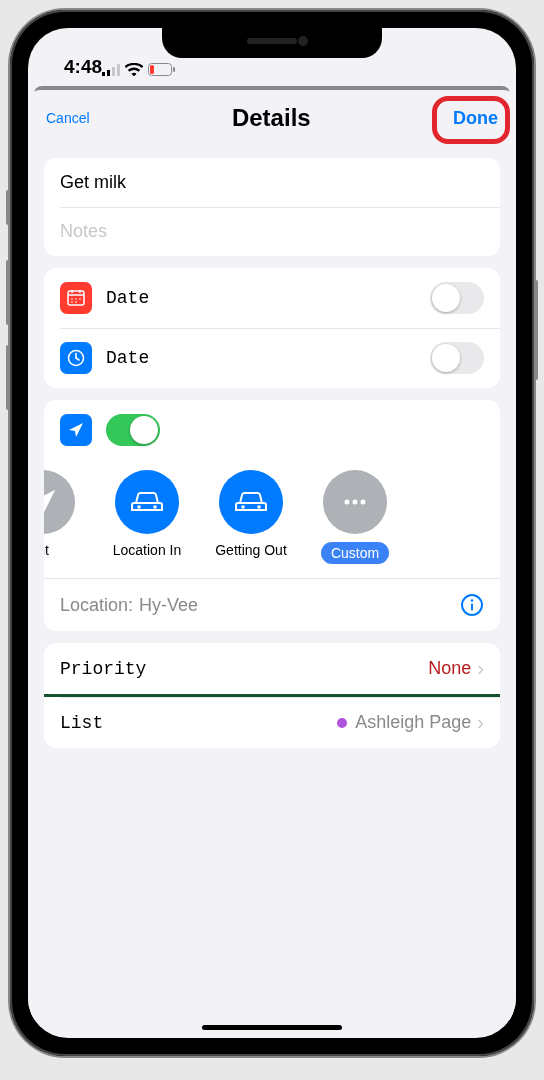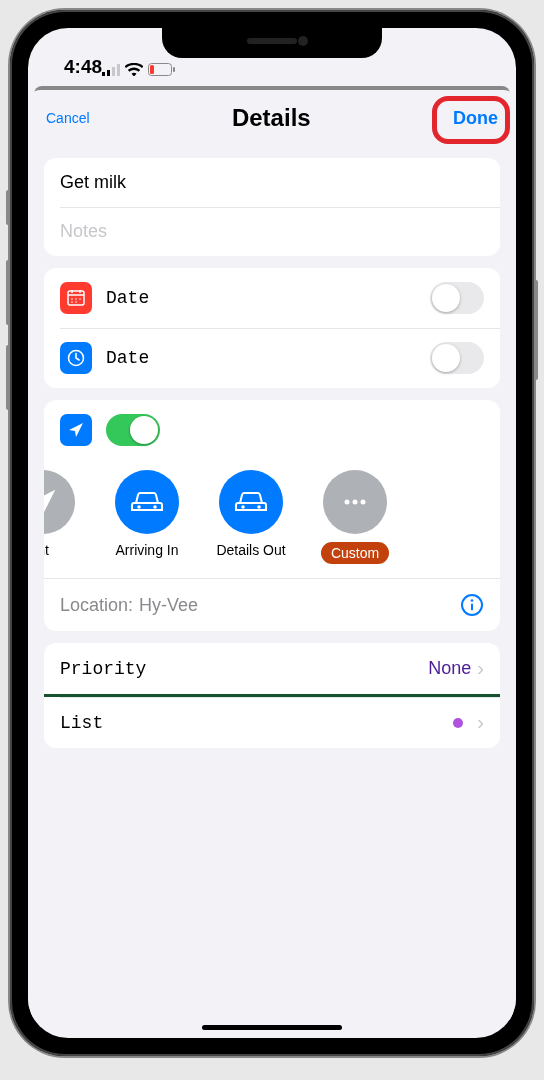--- a/index.html
+++ b/index.html
@@ -36,37 +36,37 @@
     .row + .row::before, .sep::before { content: ""; position: absolute; top: 0; left: 16px; right: 0; height: 1px; background: #e5e5ea; }
     .sep::before { left: 60px; }
     .title-input { font-size: 18px; width: 100%; border: none; outline: none; }
     .notes-row { color: #c7c7cc; font-size: 18px; }
 
     .glyph-box { width: 32px; height: 32px; border-radius: 7px; display: flex; align-items: center; justify-content: center; margin-right: 14px; color: #fff; }
     .red-bg { background: #ff3b30; }
     .blue-bg { background: #007aff; }
 
     .row-label { flex: 1; font-family: Liberation Mono, monospace; }
-    .row-value { color: #4c1d95; font-size: 18px; }
+    .row-value { color: #b91c1c; font-size: 18px; }
     .chev { color: #c7c7cc; font-size: 20px; margin-left: 6px; }
 
     .toggle { width: 54px; height: 32px; border-radius: 16px; background: #e9e9eb; position: relative; }
     .toggle.on { background: #34c759; }
     .toggle-thumb { position: absolute; width: 28px; height: 28px; border-radius: 50%; background: #fff; top: 2px; left: 2px; box-shadow: 0 1px 3px rgba(0,0,0,0.3); }
     .toggle.on .toggle-thumb { left: 24px; }
 
     .loc-options { display: flex; gap: 18px; padding: 10px 8px 14px 0; overflow: hidden; }
     .loc-item { display: flex; flex-direction: column; align-items: center; gap: 8px; width: 86px; flex-shrink: 0; }
     .loc-item.partial { margin-left: -44px; }
     .loc-circle { width: 64px; height: 64px; border-radius: 50%; display: flex; align-items: center; justify-content: center; color: #fff; }
     .grey-bg { background: #aeb2b7; }
     .light-blue-bg { background: #5ac8fa; }
     .blue2-bg { background: #007aff; }
     .loc-label { font-size: 14px; color: #000; text-align: center; }
-    .loc-pill { font-size: 14px; color: #fff; background: #c2410c; padding: 3px 10px; border-radius: 12px; }
+    .loc-pill { font-size: 14px; color: #fff; background: #3b82f6; padding: 3px 10px; border-radius: 12px; }
 
     .arrive-row { color: #8a8a8e; font-size: 18px; }
     .info-icon { margin-left: auto; color: #007aff; }
 
     .dot { width: 10px; height: 10px; border-radius: 50%; background: #af52de; margin-right: 8px; display: inline-block; }
 
     .home-ind { position: absolute; bottom: 8px; left: 50%; transform: translateX(-50%); width: 140px; height: 5px; background: #000; border-radius: 3px; }
 
     svg { display: block; }
   </style>
@@ -183,31 +183,31 @@
             <span class="loc-label">nt</span>
           </div>
           <div class="loc-item">
             <div class="loc-circle blue2-bg">
               <svg width="34" height="24" viewBox="0 0 34 24">
                   <path d="M6 13 L8 5 C8.3 4 9 3 10 3 L24 3 C25 3 25.7 4 26 5 L28 13 M4 13 L30 13 C31 13 32 14 32 15 L32 20 L2 20 L2 15 C2 14 3 13 4 13 Z" fill="none" stroke="#fff" stroke-width="2"></path>
                   <circle cx="9" cy="17" r="1.8" fill="#fff"></circle>
                   <circle cx="25" cy="17" r="1.8" fill="#fff"></circle>
                 </svg>
             </div>
-            <span class="loc-label">Arriving In</span>
+            <span class="loc-label">Location In</span>
           </div>
           <div class="loc-item">
             <div class="loc-circle blue2-bg">
               <svg width="34" height="24" viewBox="0 0 34 24">
                   <path d="M6 13 L8 5 C8.3 4 9 3 10 3 L24 3 C25 3 25.7 4 26 5 L28 13 M4 13 L30 13 C31 13 32 14 32 15 L32 20 L2 20 L2 15 C2 14 3 13 4 13 Z" fill="none" stroke="#fff" stroke-width="2"></path>
                   <circle cx="9" cy="17" r="1.8" fill="#fff"></circle>
                   <circle cx="25" cy="17" r="1.8" fill="#fff"></circle>
                 </svg>
             </div>
-            <span class="loc-label">Details Out</span>
+            <span class="loc-label">Getting Out</span>
           </div>
           <div class="loc-item">
             <div class="loc-circle grey-bg">
               <svg width="26" height="8" viewBox="0 0 26 8">
                   <circle cx="5" cy="4" r="2.5" fill="#fff"></circle>
                   <circle cx="13" cy="4" r="2.5" fill="#fff"></circle>
                   <circle cx="21" cy="4" r="2.5" fill="#fff"></circle>
                 </svg>
             </div>
             <span class="loc-pill">Custom</span>
@@ -229,20 +229,21 @@
 
       <div class="card">
         <div class="row">
           <span class="row-label">Priority</span>
           <span class="row-value">None</span>
           <span class="chev">›</span>
         </div>
         <div class="row" style="border-top:3px solid #14532d">
           <span class="row-label">List</span>
           <span class="dot"></span>
+          <span class="row-value" style="color:#8a8a8e">Ashleigh Page</span>
           <span class="chev">›</span>
         </div>
       </div>
 
     </div>
 
     <div class="home-ind"></div>
   </div>
 </div>
 

